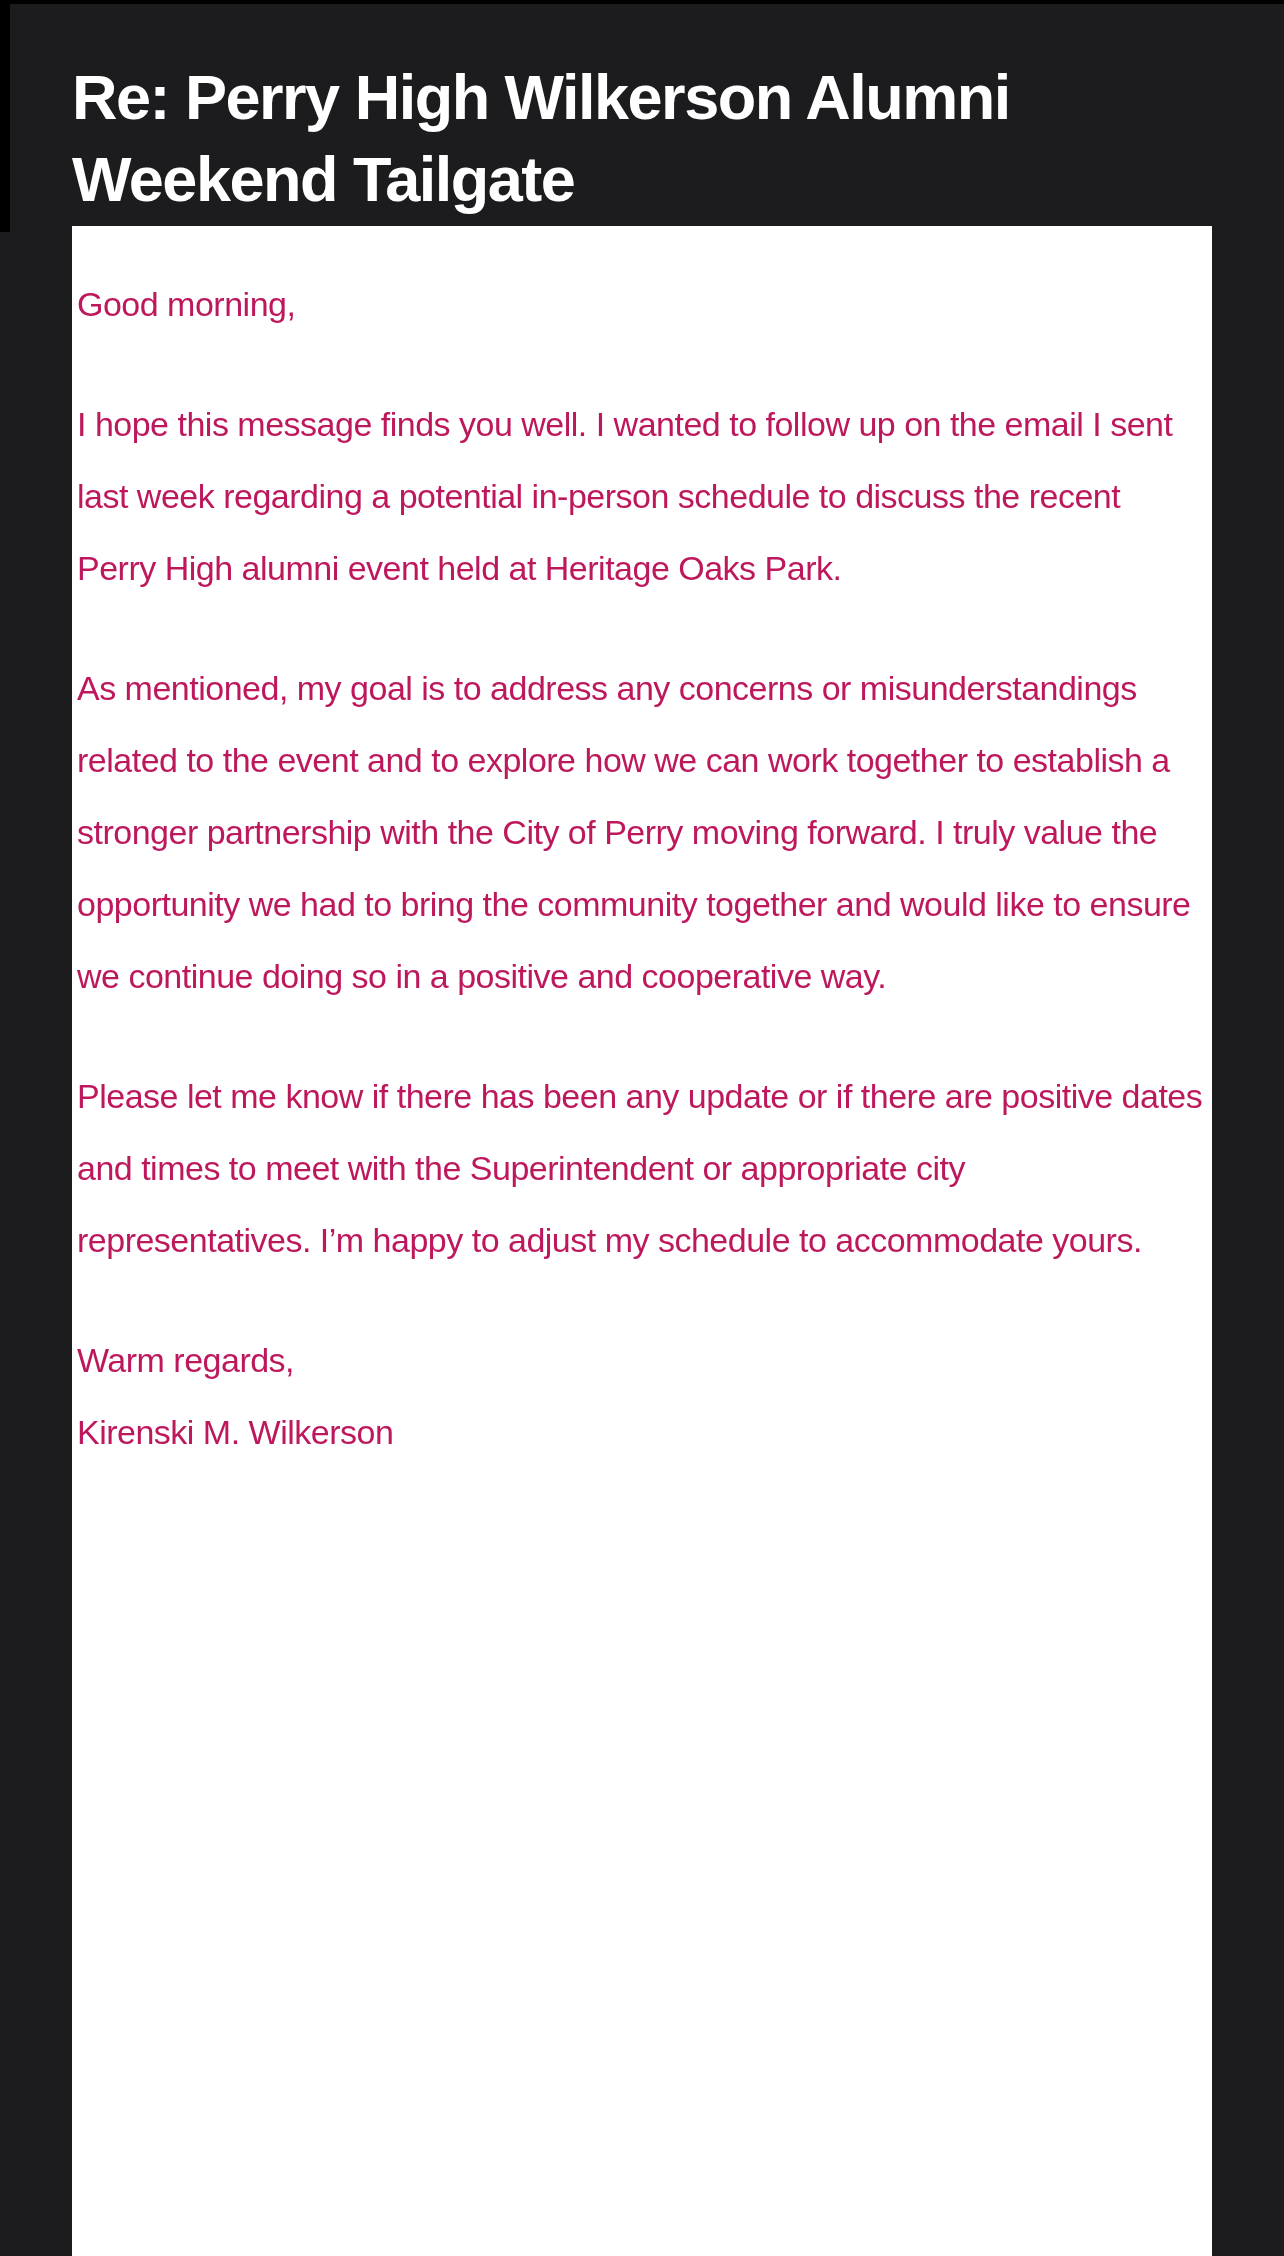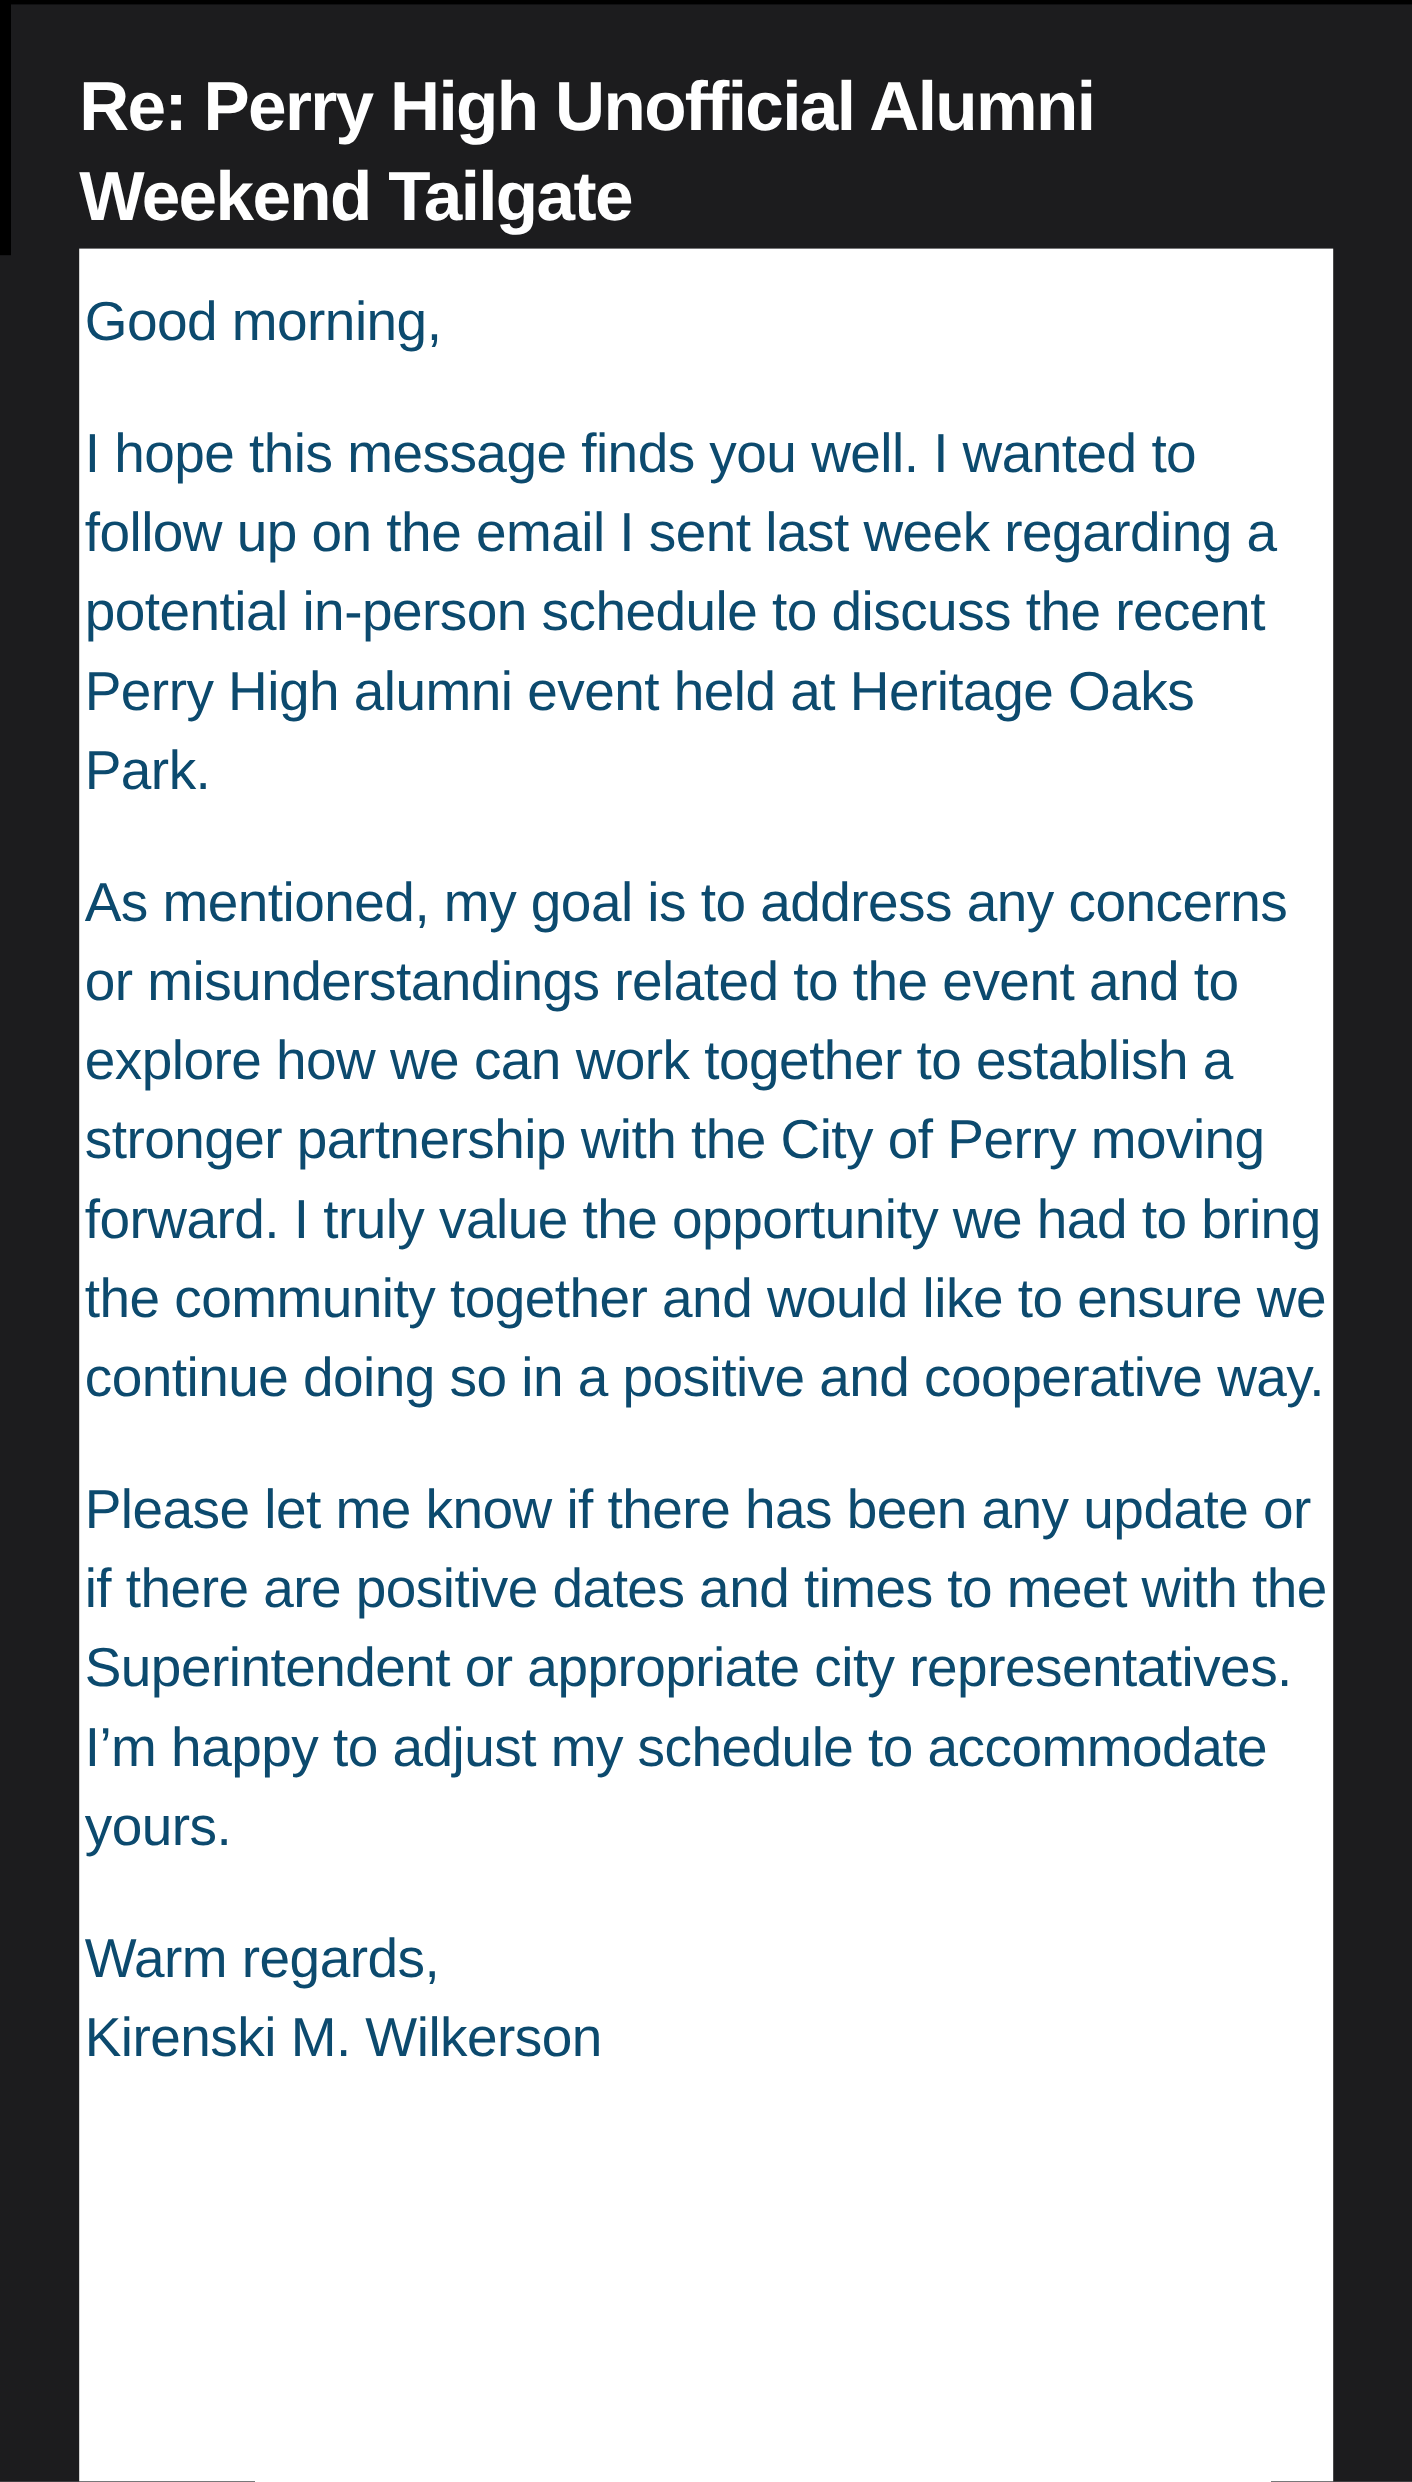--- a/index.html
+++ b/index.html
@@ -40,37 +40,37 @@
     left: 72px;
     top: 226px;
     width: 1140px;
     height: 2030px;
     background: #ffffff;
     box-sizing: border-box;
     padding: 26px 5px 0 5px;
     overflow: hidden;
   }
   .body-card p {
-    margin: 4px 0 48px 0;
-    font-size: 50px;
+    margin: 16px 0 48px 0;
+    font-size: 34px;
     line-height: 72px;
     letter-spacing: -0.5px;
-    color: #0c4a6e;
+    color: #be185d;
   }
   .signature-name {
     font-weight: 400;
   }
 </style>
 </head>
 <body>
 
 <div class="edge-top"></div>
 <div class="edge-left"></div>
 
-<h1 class="subject">Re: Perry High Unofficial Alumni Weekend Tailgate</h1>
+<h1 class="subject">Re: Perry High Wilkerson Alumni Weekend Tailgate</h1>
 
 <div class="body-card">
   <p>Good morning,</p>
 
   <p>I hope this message finds you well. I wanted to follow up on the email I sent last week regarding a potential in-person schedule to discuss the recent Perry High alumni event held at Heritage Oaks Park.</p>
 
   <p>As mentioned, my goal is to address any concerns or misunderstandings related to the event and to explore how we can work together to establish a stronger partnership with the City of Perry moving forward. I truly value the opportunity we had to bring the community together and would like to ensure we continue doing so in a positive and cooperative way.</p>
 
   <p>Please let me know if there has been any update or if there are positive dates and times to meet with the Superintendent or appropriate city representatives. I’m happy to adjust my schedule to accommodate yours.</p>
 

